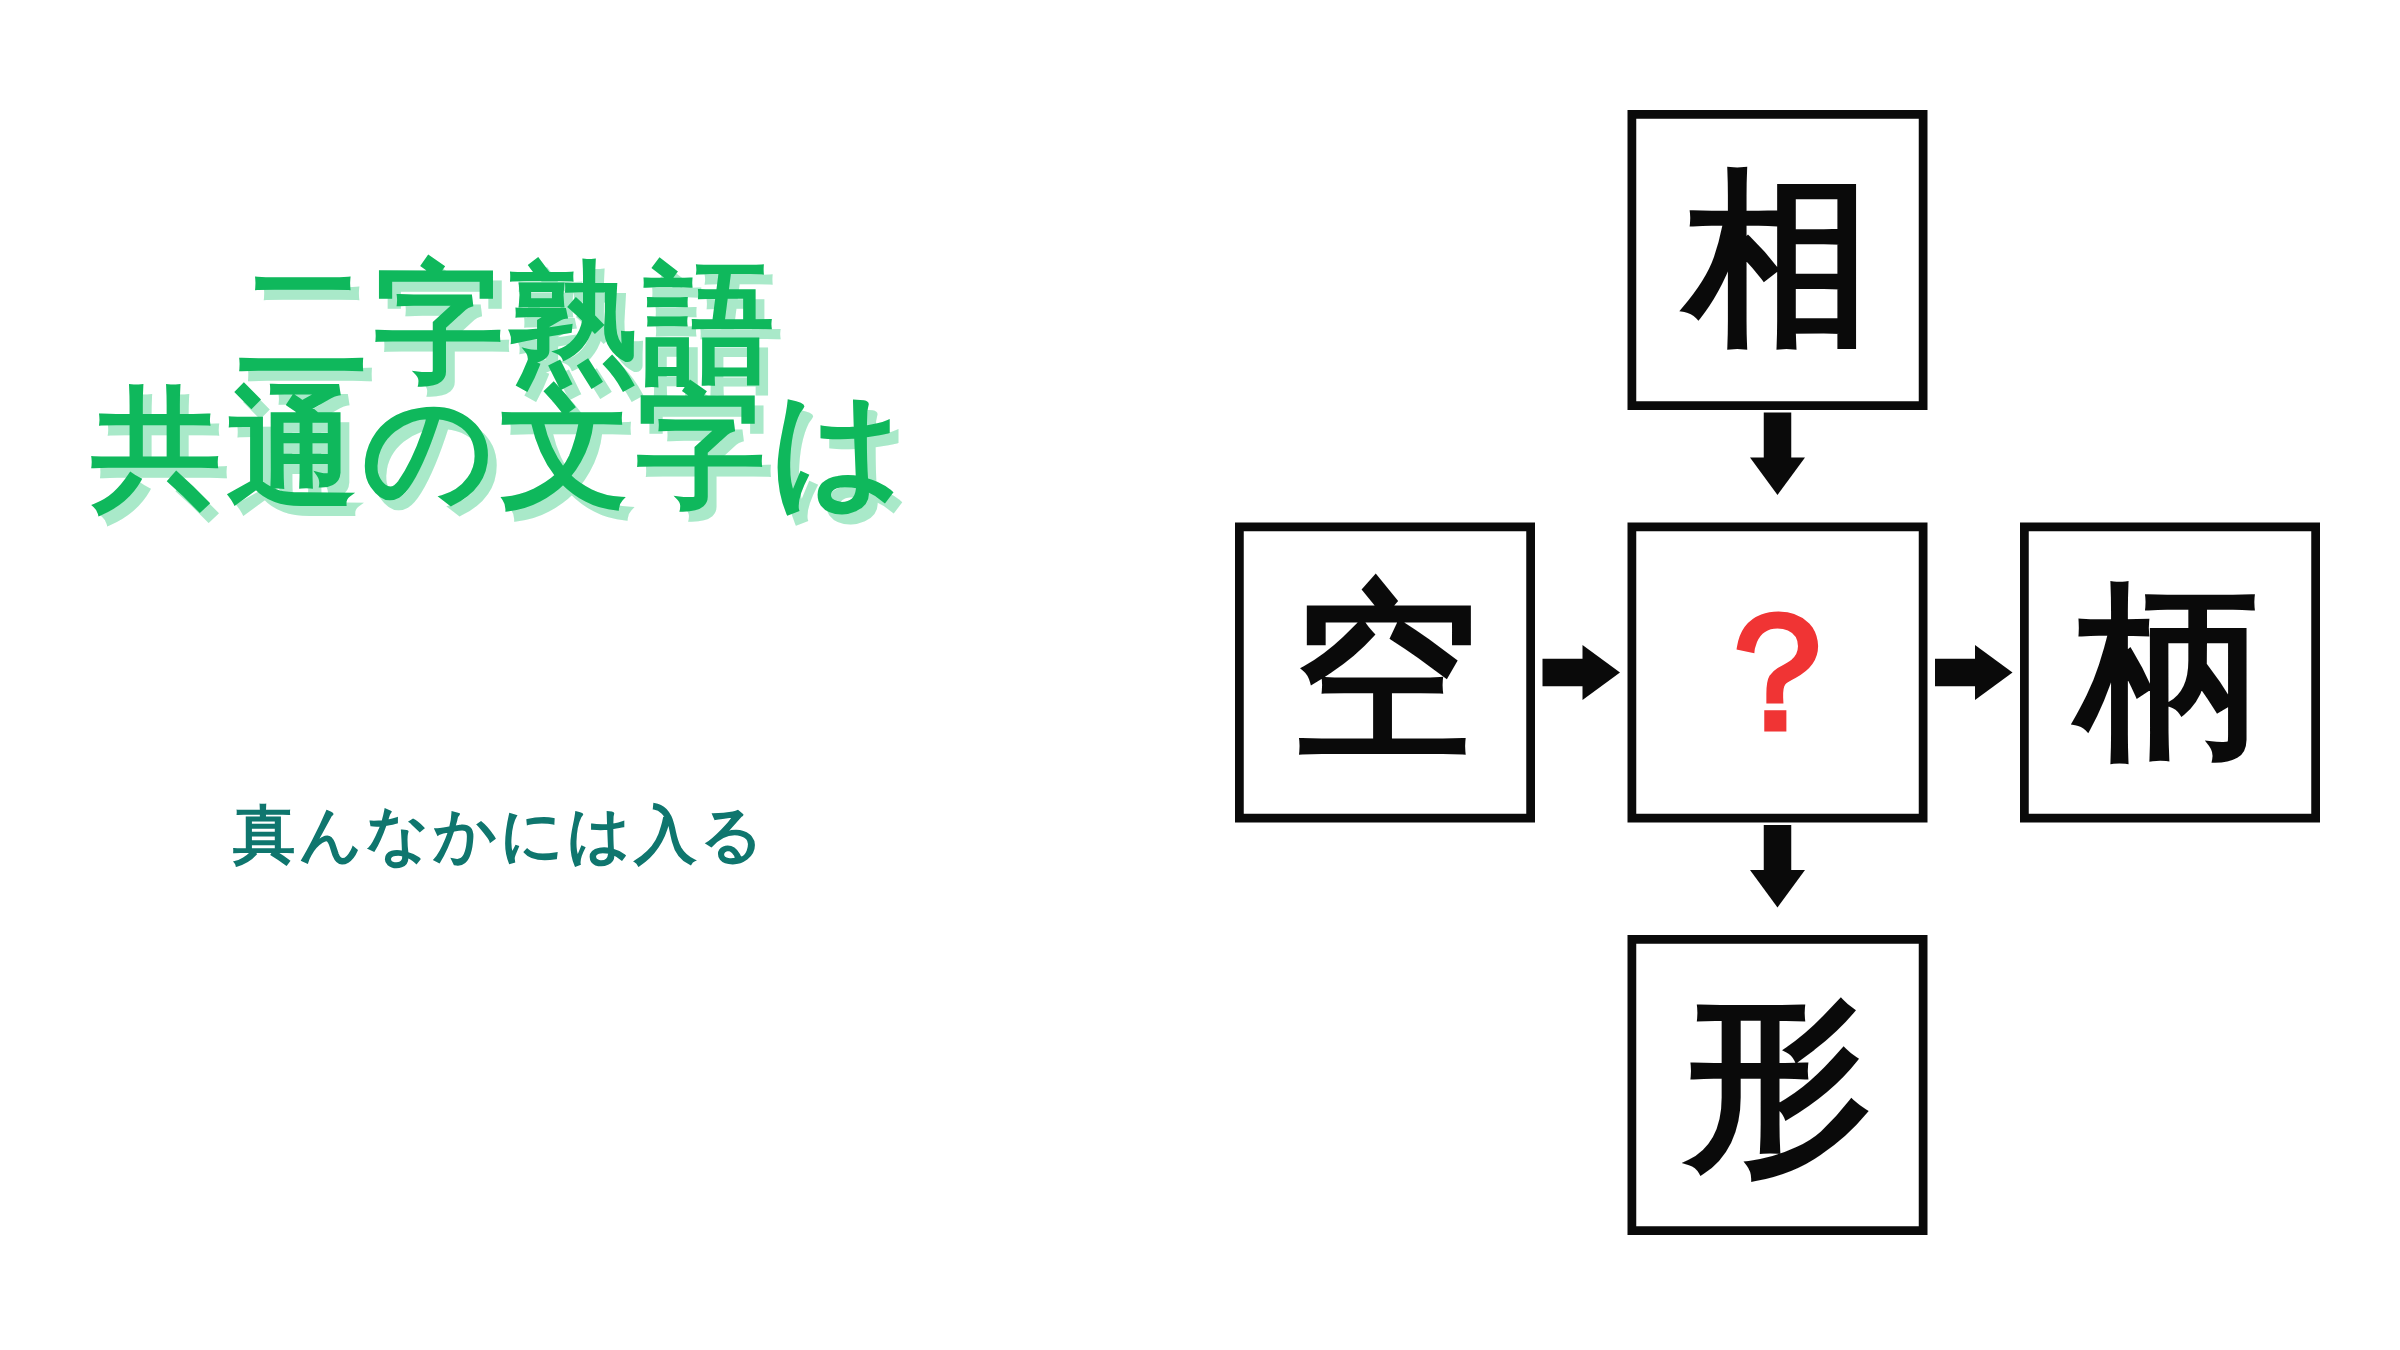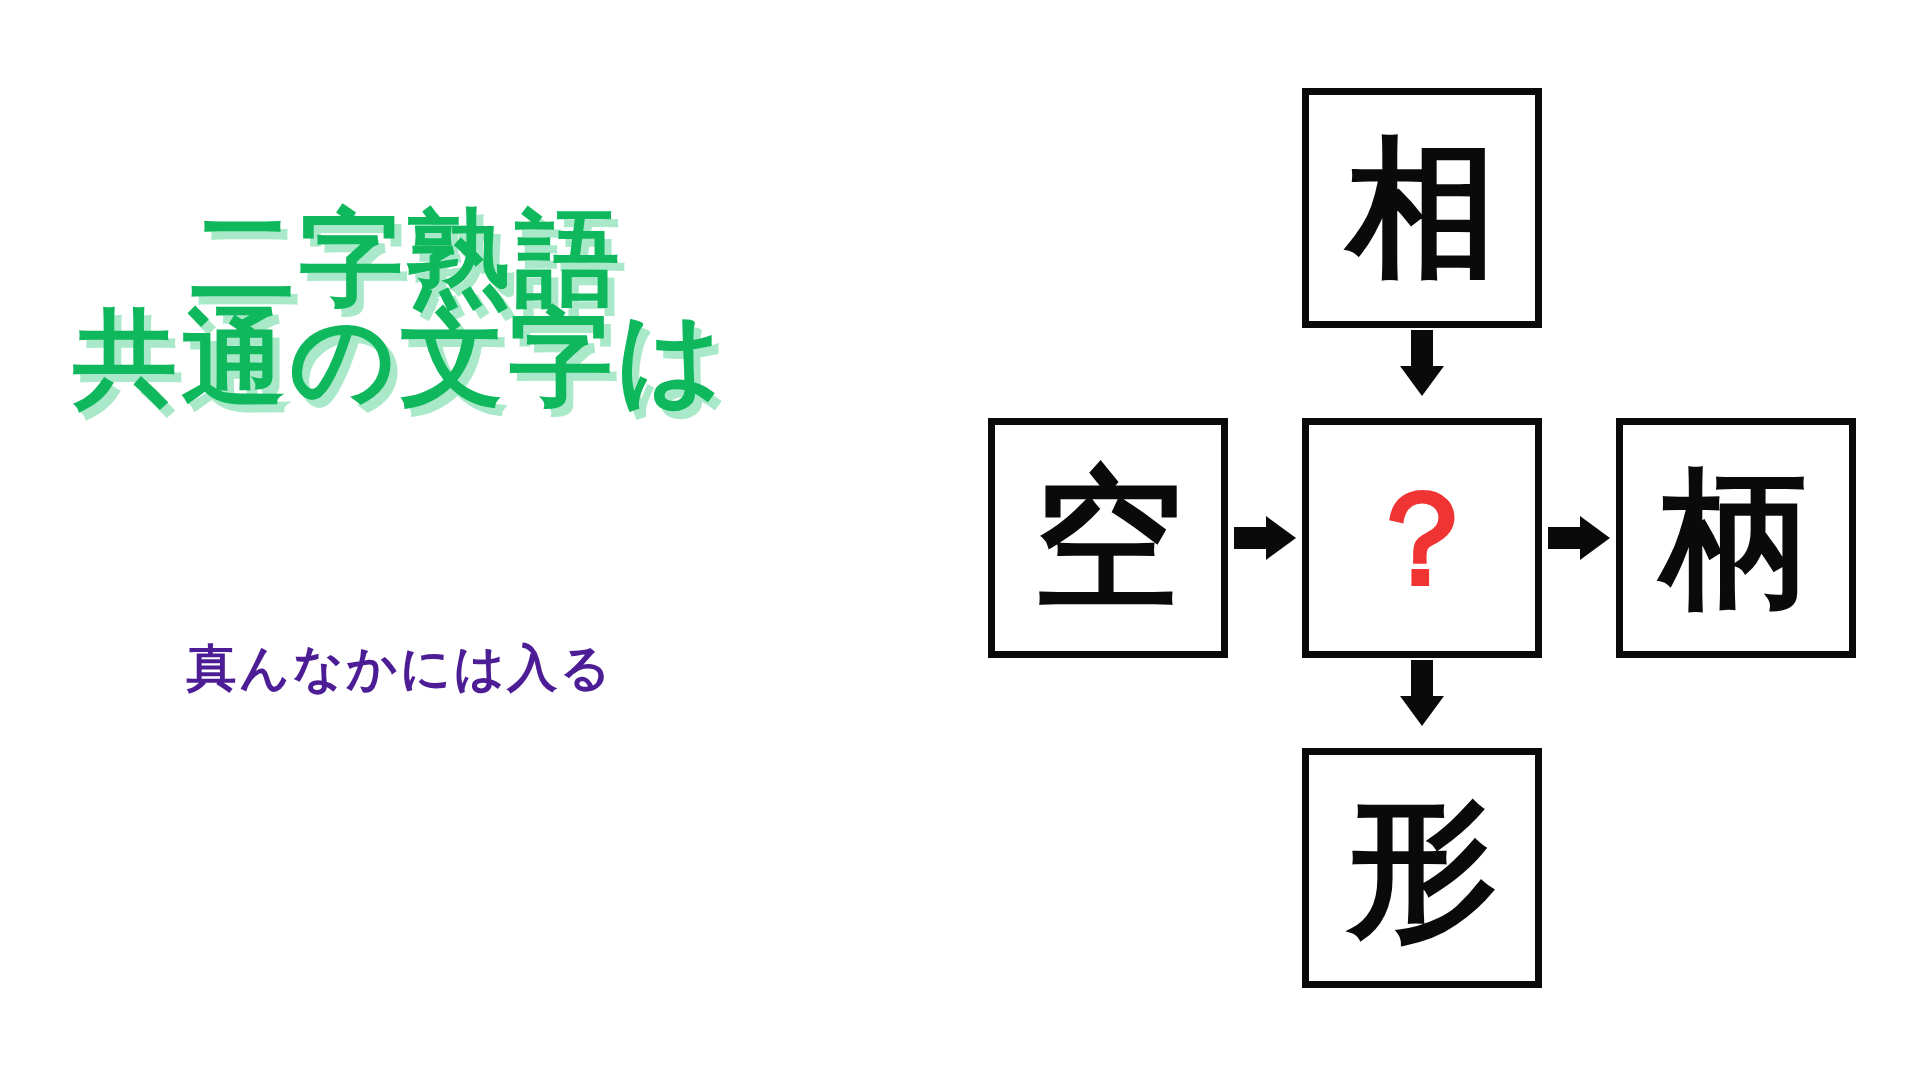--- a/index.html
+++ b/index.html
@@ -52,21 +52,21 @@
   .subtitle-block {
     position: absolute;
     left: 0px;
     top: 640px;
     width: 800px;
     text-align: center;
   }
   .subtitle-line {
     font-family: "DejaVu Sans", "Liberation Sans", sans-serif;
     font-weight: 700;
-    color: #4c1d95;
+    color: #0f766e;
     font-size: 50px;
     line-height: 1.14;
     letter-spacing: 0.05em;
     white-space: nowrap;
   }
 
   
   .cw {
     position: absolute;
     left: 0; top: 0;

